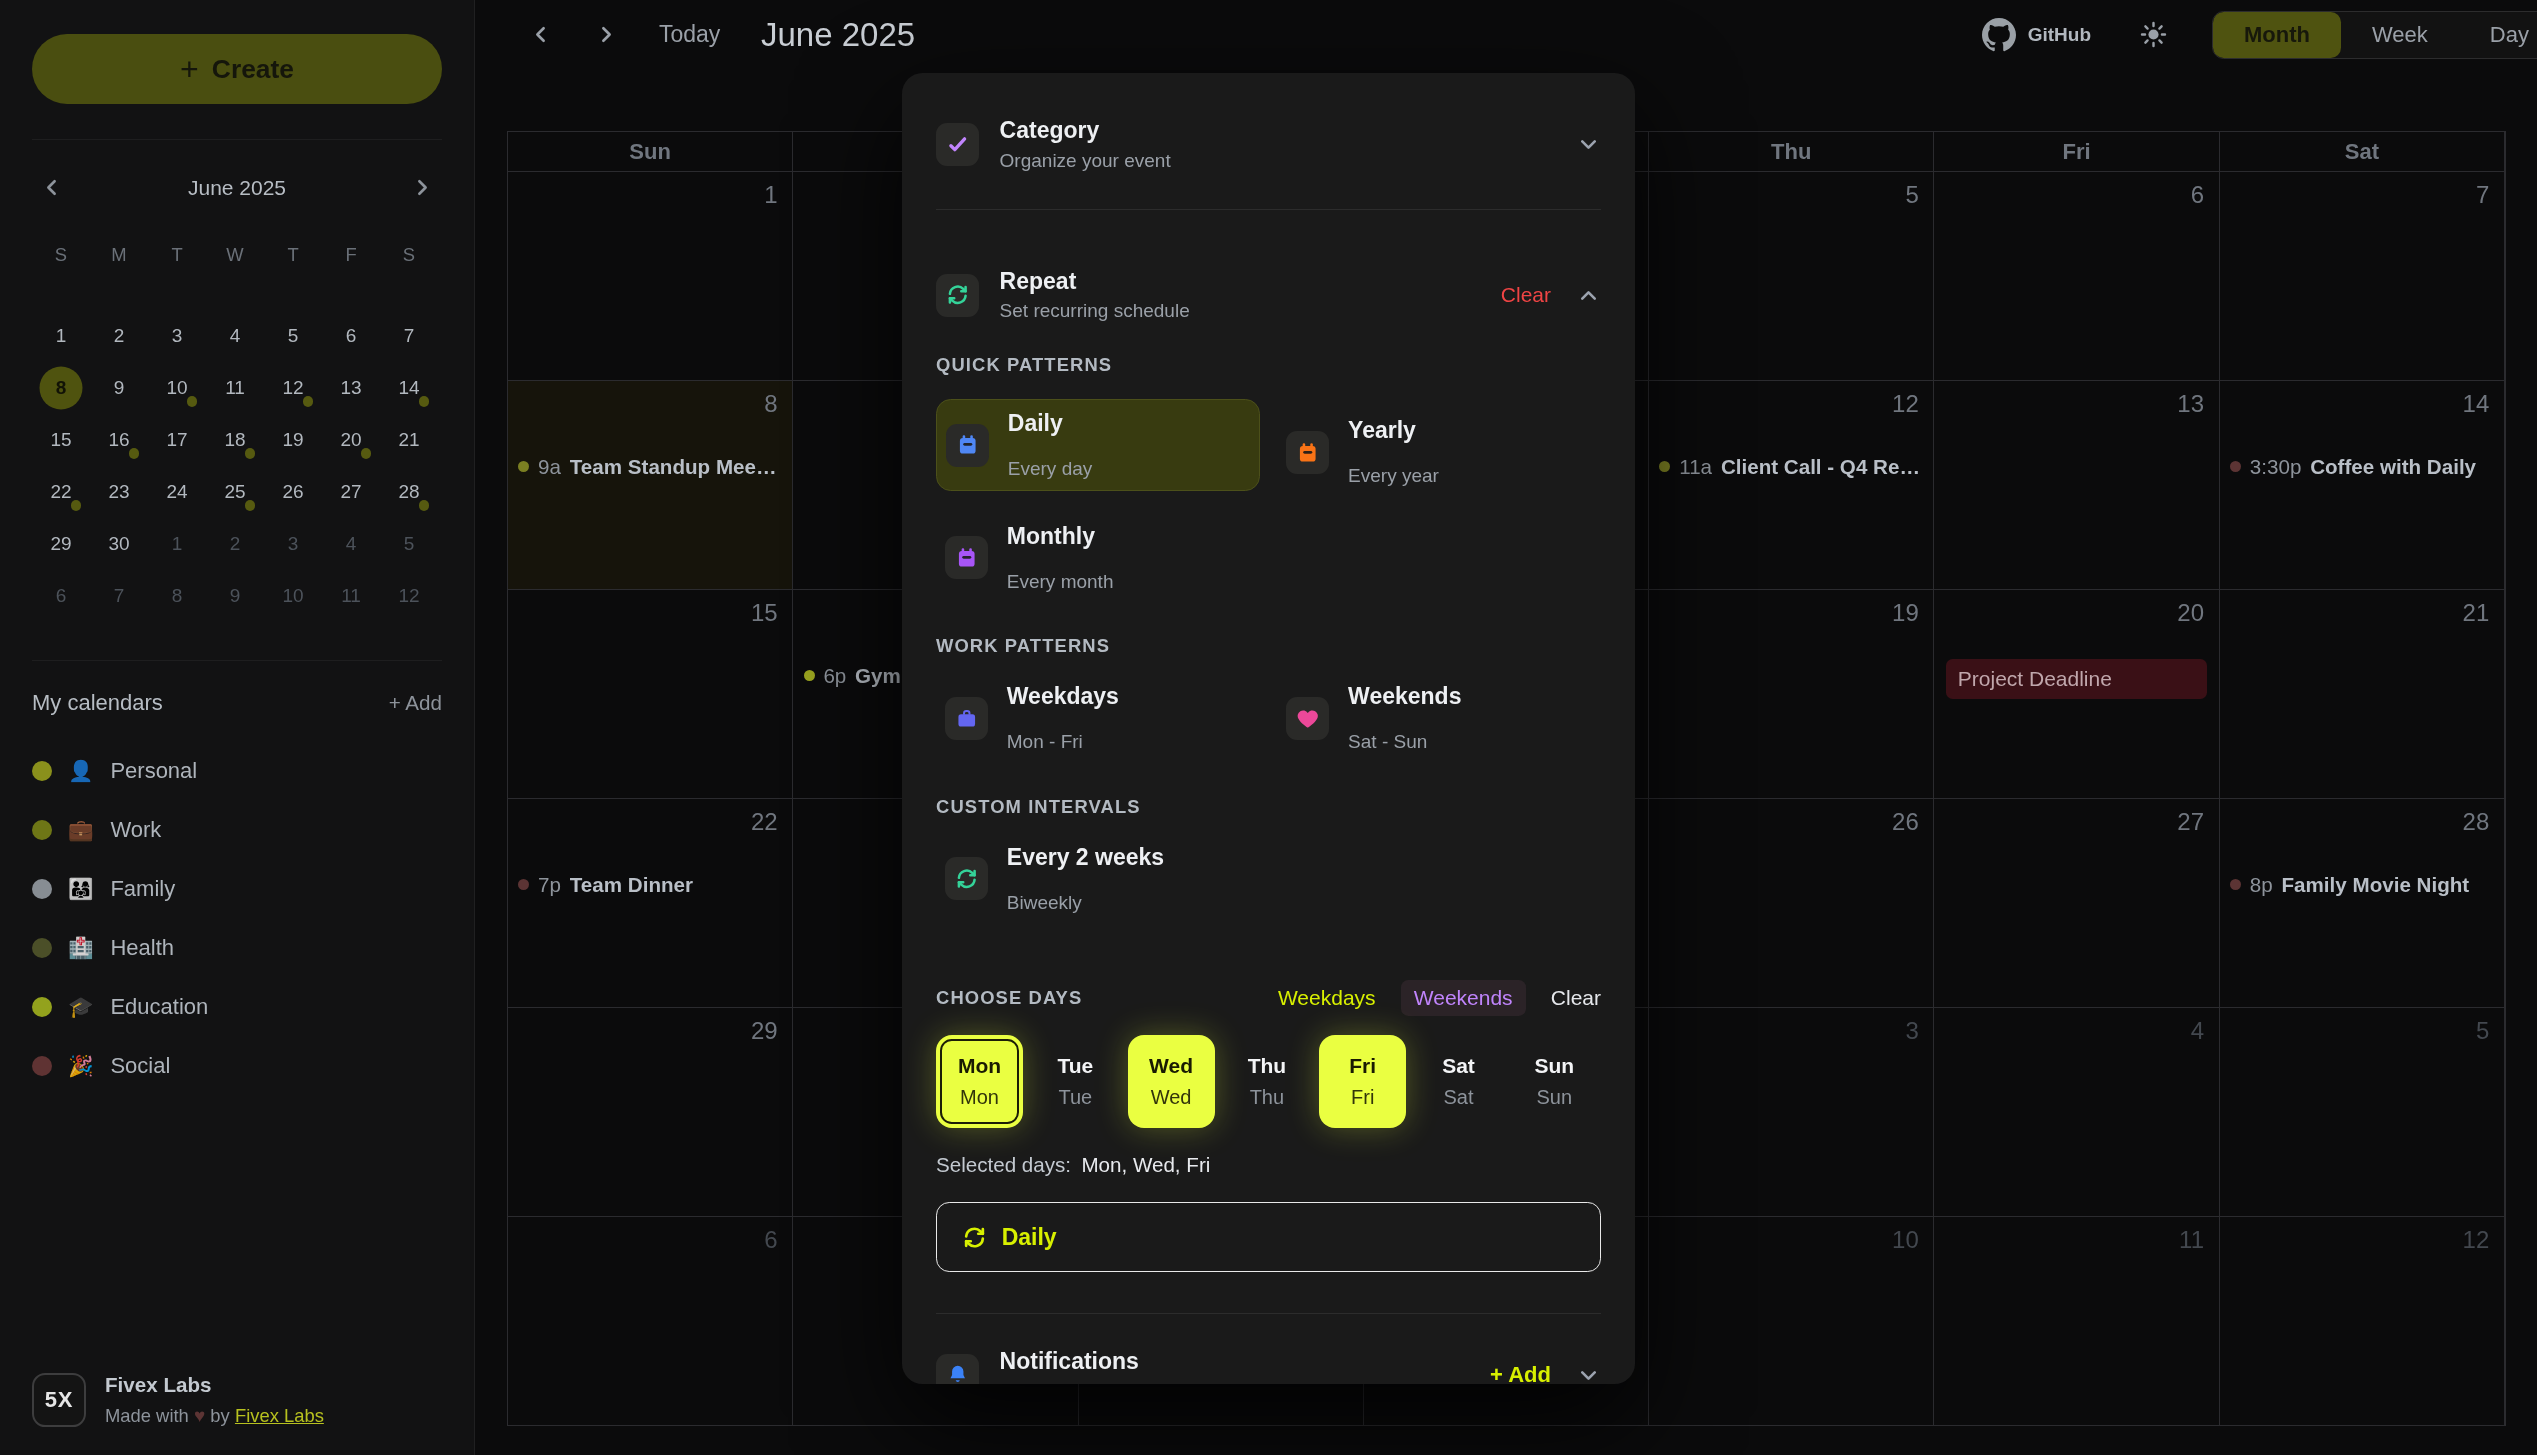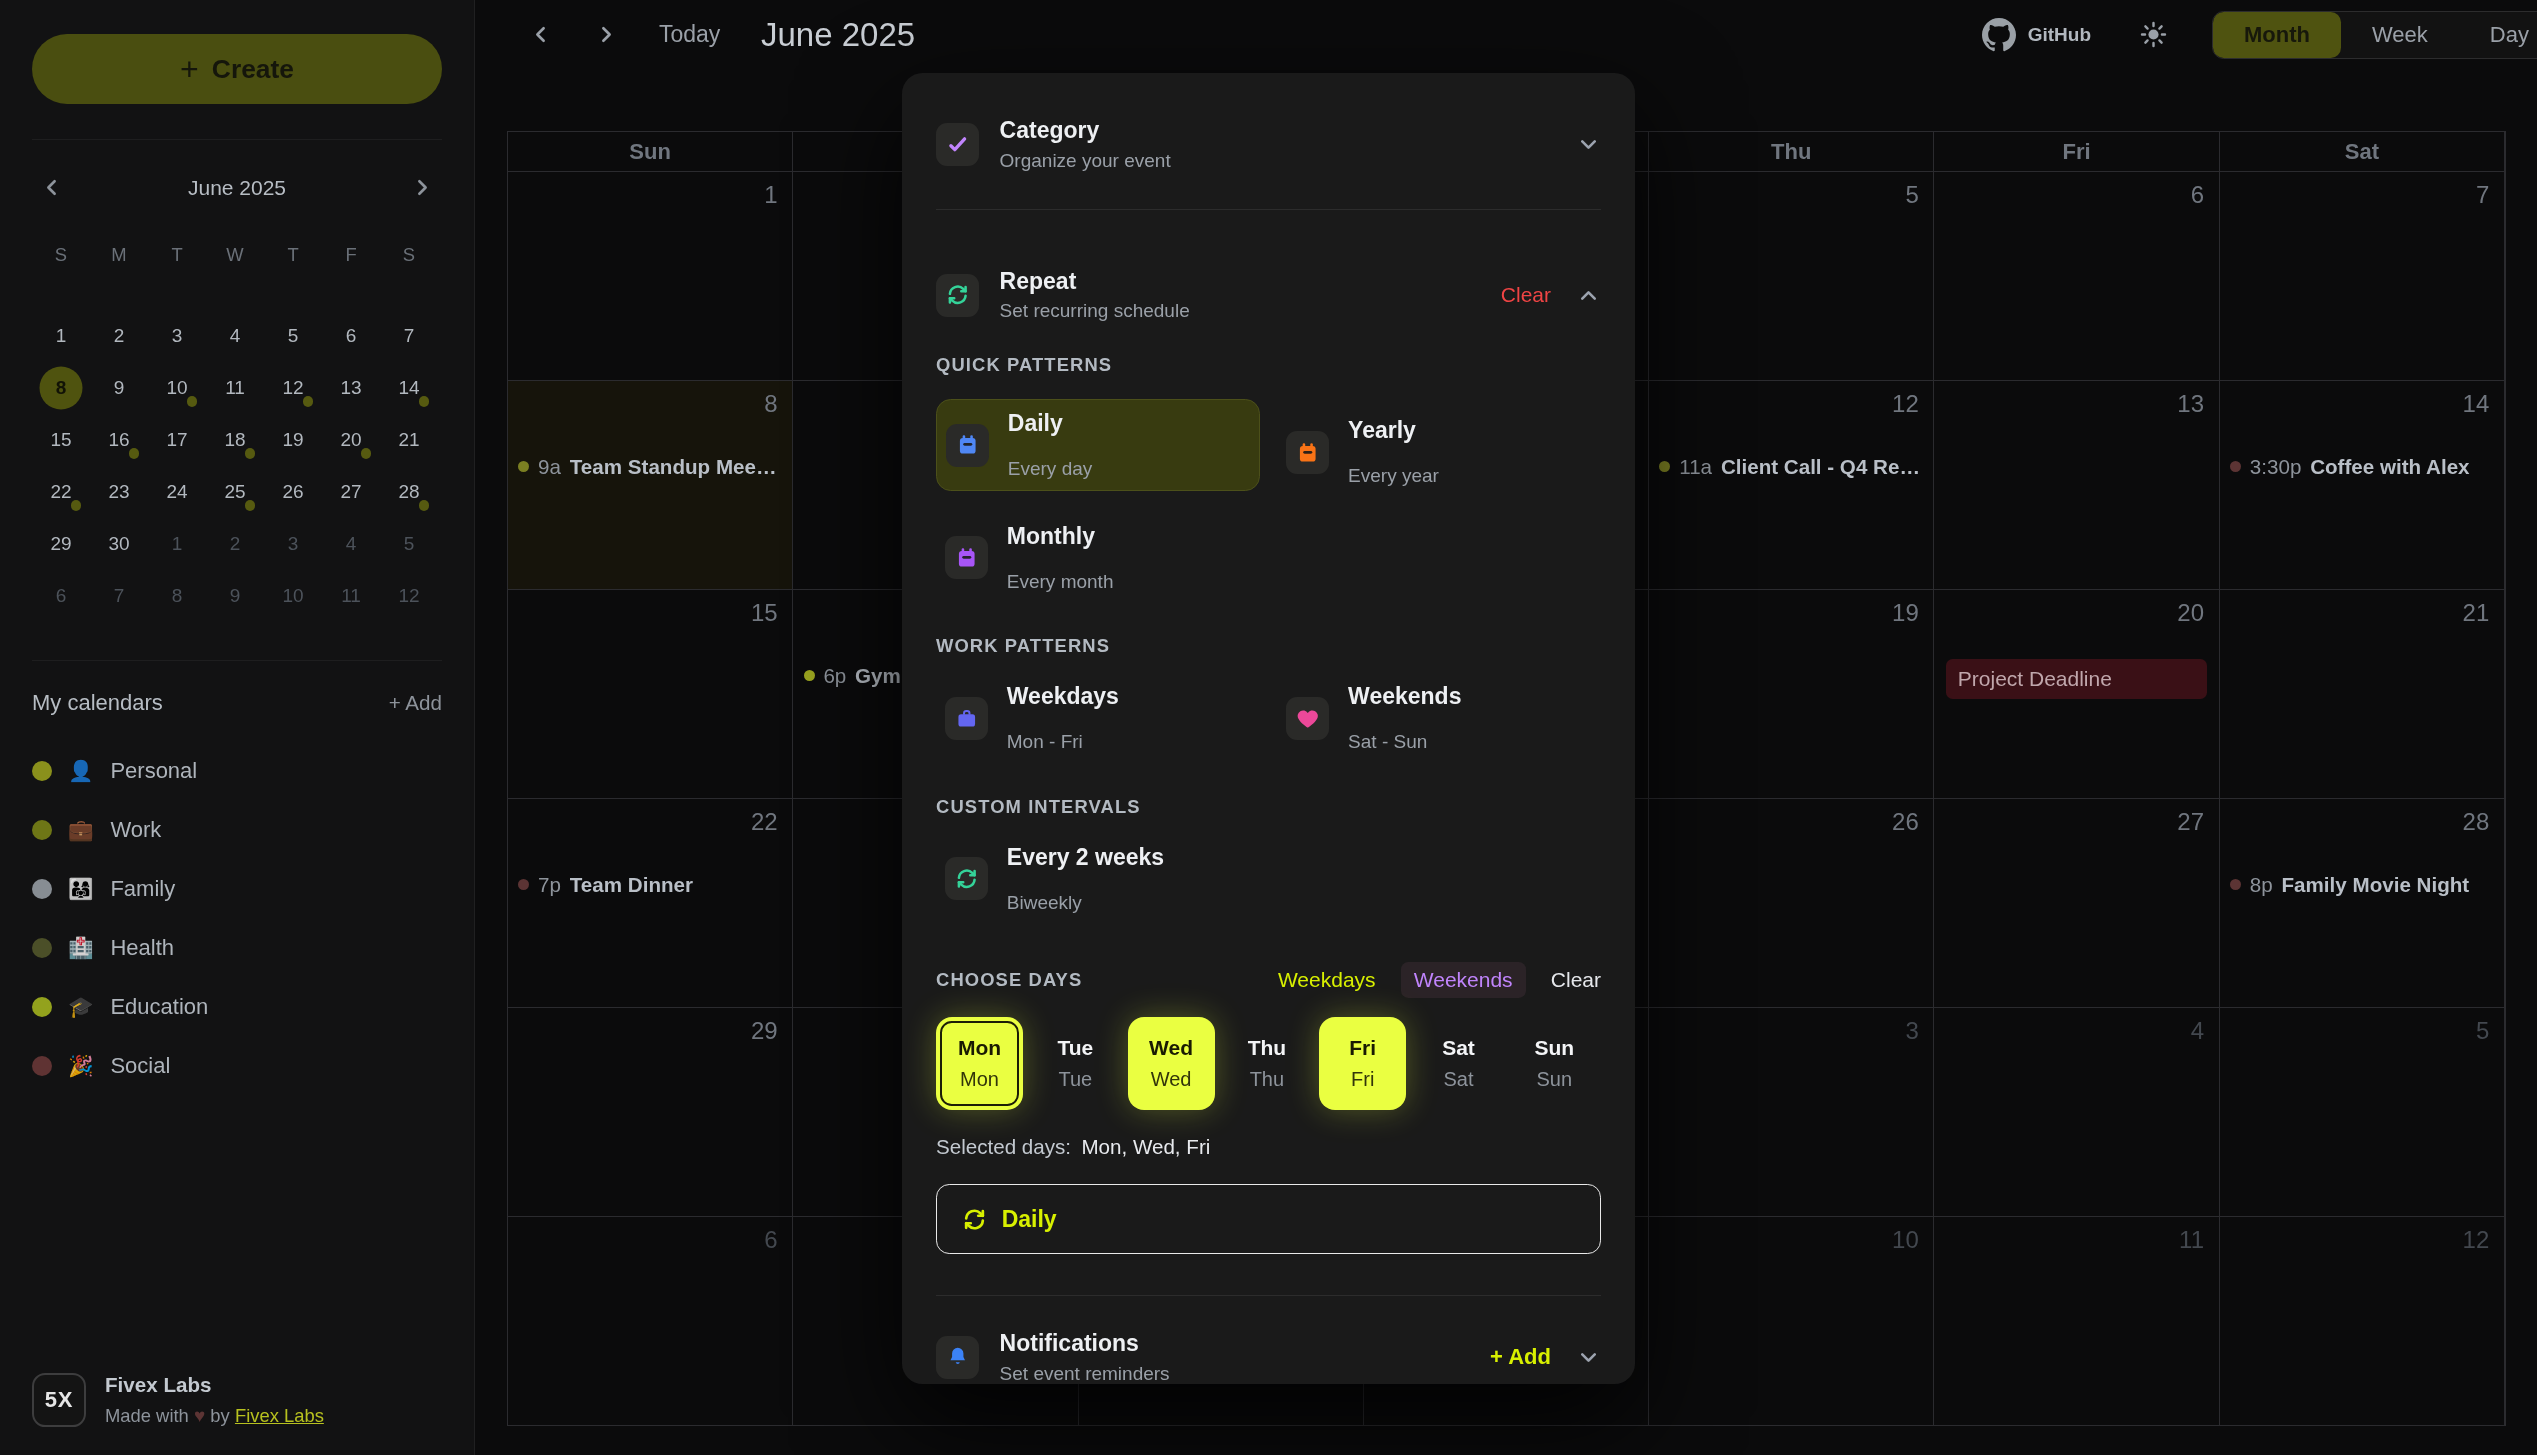--- a/index.html
+++ b/index.html
@@ -101,21 +101,21 @@
   .add-lbl { color:#d8f000; font-size:22px; font-weight:600; cursor:pointer; }
   .m-div { height:0.7px; background:#2c2c2c; margin-top:37px; }
   .s-label { margin-top:32px; font-size:18.4px; font-weight:600; letter-spacing:1.1px;
     color:#b3bac2; }
   .tiles { margin-top:16px; display:grid; grid-template-columns:1fr 1fr; column-gap:17.6px; align-items:center; }
   .tile { display:flex; align-items:center; gap:19px; padding:10.3px 8.8px; border-radius:14.7px; cursor:pointer; }
   .tile.selected { background:#383b10; border:0.7px solid #4c501a; padding:10.3px 8.8px; }
   .t-title { font-size:23px; font-weight:600; color:#eef0f3; }
   .t-sub { font-size:19px; color:#9aa0a8; margin-top:21px; }
 
-  .cd-head { margin-top:38px; display:flex; align-items:center; }
+  .cd-head { margin-top:56px; display:flex; align-items:center; }
   .cd-ctrls { margin-left:auto; display:flex; align-items:center; gap:25px; }
   .cd-weekdays { color:#d8f000; font-size:21px; cursor:pointer; }
   .cd-weekends { color:#c084fc; font-size:21px; background:#2b2327; border-radius:7.3px;
     padding:5.9px 13.2px; cursor:pointer; }
   .cd-clear { color:#e5e7eb; font-size:21px; cursor:pointer; }
 
   .days { margin-top:19px; display:flex; gap:8.8px; }
   .day-btn { position:relative; width:87px; height:93px; border-radius:16px; border:none;
     background:transparent; display:flex; flex-direction:column; align-items:center;
     justify-content:center; gap:7.3px; cursor:pointer; font-family:inherit; }
@@ -525,21 +525,21 @@
         <div class="g-events">
           
         </div>
       </div>
       <div class="g-cell">
         <div class="g-date">14</div>
         <div class="g-events">
           <div class="event">
               <span class="ev-dot" style="background: rgb(92, 52, 52);"></span>
               <span class="ev-time">3:30p</span>
-              <span class="ev-title">Coffee with Alex</span>
+              <span class="ev-title">Coffee with Daily</span>
             </div>
         </div>
       </div>
       <div class="g-cell">
         <div class="g-date">15</div>
         <div class="g-events">
           
         </div>
       </div>
       <div class="g-cell">

